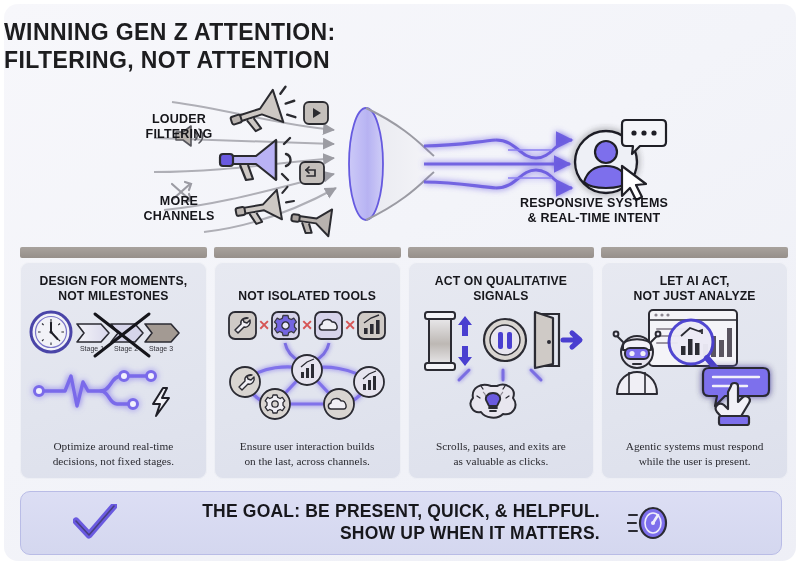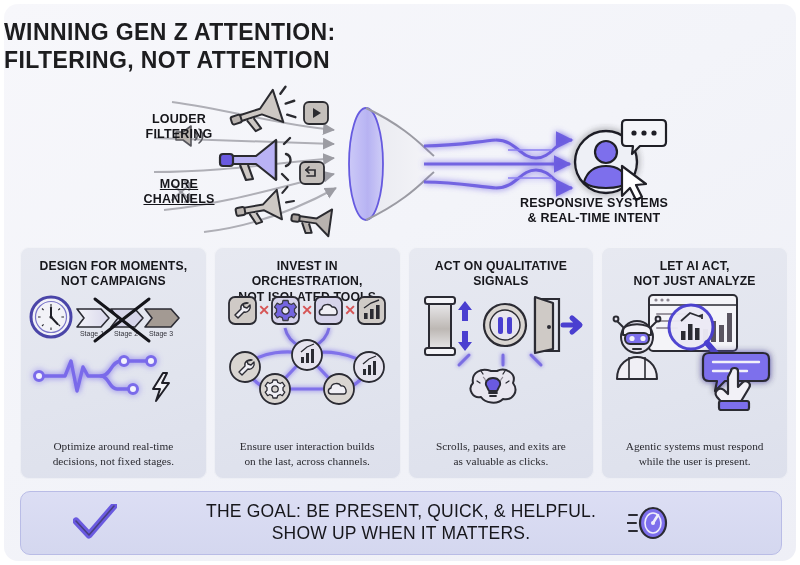--- a/index.html
+++ b/index.html
@@ -25,27 +25,27 @@
   .title .l2{display:block;}
 
   
   .hero{position:absolute;left:0;top:80px;width:792px;height:160px;}
   .hero svg{position:absolute;left:0;top:0;}
   .hero-label{
     position:absolute;color:#15151a;font-size:12.5px;font-weight:bold;
     text-align:center;line-height:1.22;letter-spacing:.2px;
   }
   #lbl-louder{left:120px;top:28px;width:110px;}
-  #lbl-more{left:120px;top:93px;width:110px;text-decoration:underline;}
+  #lbl-more{left:120px;top:110px;width:110px;}
   #lbl-responsive{left:490px;top:112px;width:200px;font-size:12.5px;}
 
   
   .cards{position:absolute;left:16px;top:243px;width:768px;height:232px;
          display:flex;gap:7px;}
-  .card-wrap{flex:1;display:flex;flex-direction:row;}
+  .card-wrap{flex:1;display:flex;flex-direction:column;}
   .card-bar{height:11px;border-radius:2px;margin-bottom:4px;
             background:linear-gradient(180deg,#a8a29d 0%,#968f8a 100%);}
   .card{
     flex:1;border-radius:9px;
     background:linear-gradient(165deg,#e7e9f1 0%,#e1e4ee 60%,#dde0ec 100%);
     position:relative;overflow:hidden;
     box-shadow:inset 0 0 0 1px rgba(255,255,255,.45);
   }
   .card-title{
     position:absolute;left:6px;top:12px;right:6px;text-align:center;
@@ -60,21 +60,21 @@
   }
 
   
   .footer{
     position:absolute;left:16px;top:487px;width:760px;height:62px;
     background:linear-gradient(180deg,#dcdef4 0%,#d4d7ef 100%);
     border:1.5px solid #b9bce6;border-radius:10px;
     display:flex;align-items:center;justify-content:center;
   }
   .footer-text{
-    text-align:center;font-size:17.5px;font-weight:normal;color:#17171c;
+    text-align:right;font-size:17.5px;font-weight:bold;color:#17171c;
     line-height:1.25;letter-spacing:.2px;
   }
   .footer-ico{position:absolute;}
   #check-ico{left:52px;top:12px;}
   #gauge-ico{right:112px;top:13px;}
 </style>
 </head>
 <body>
 
 <div class="page">
@@ -253,21 +253,21 @@
     </div>
   </div>
 
   <div class="cards">
 
     <div class="card-wrap">
       <div class="card-bar"></div>
       <div class="card">
         <div class="card-title">
           <span>DESIGN FOR MOMENTS,</span><br>
-          <span>NOT CAMPAIGNS</span>
+          <span>NOT MILESTONES</span>
         </div>
         <div class="card-art">
           <svg width="176" height="120" viewBox="0 0 176 120">
             <defs>
               <filter id="g1" x="-60%" y="-60%" width="220%" height="220%">
                 <feGaussianBlur stdDeviation="3" result="b"></feGaussianBlur>
                 <feMerge>
                     <feMergeNode in="b"></feMergeNode>
                     <feMergeNode in="SourceGraphic"></feMergeNode>
                   </feMerge>
@@ -330,21 +330,21 @@
           <span>Optimize around real-time</span><br>
           <span>decisions, not fixed stages.</span>
         </div>
       </div>
     </div>
 
     <div class="card-wrap">
       <div class="card-bar"></div>
       <div class="card">
         <div class="card-title">
-          <span>INVEST IN ORCHESTRATION,</span><br>
+          <br>
           <span>NOT ISOLATED TOOLS</span>
         </div>
         <div class="card-art">
           <svg width="176" height="120" viewBox="0 0 176 120">
             <defs>
               <filter id="g2" x="-60%" y="-60%" width="220%" height="220%">
                 <feGaussianBlur stdDeviation="2.6" result="b"></feGaussianBlur>
                 <feMerge>
                     <feMergeNode in="b"></feMergeNode>
                     <feMergeNode in="SourceGraphic"></feMergeNode>

